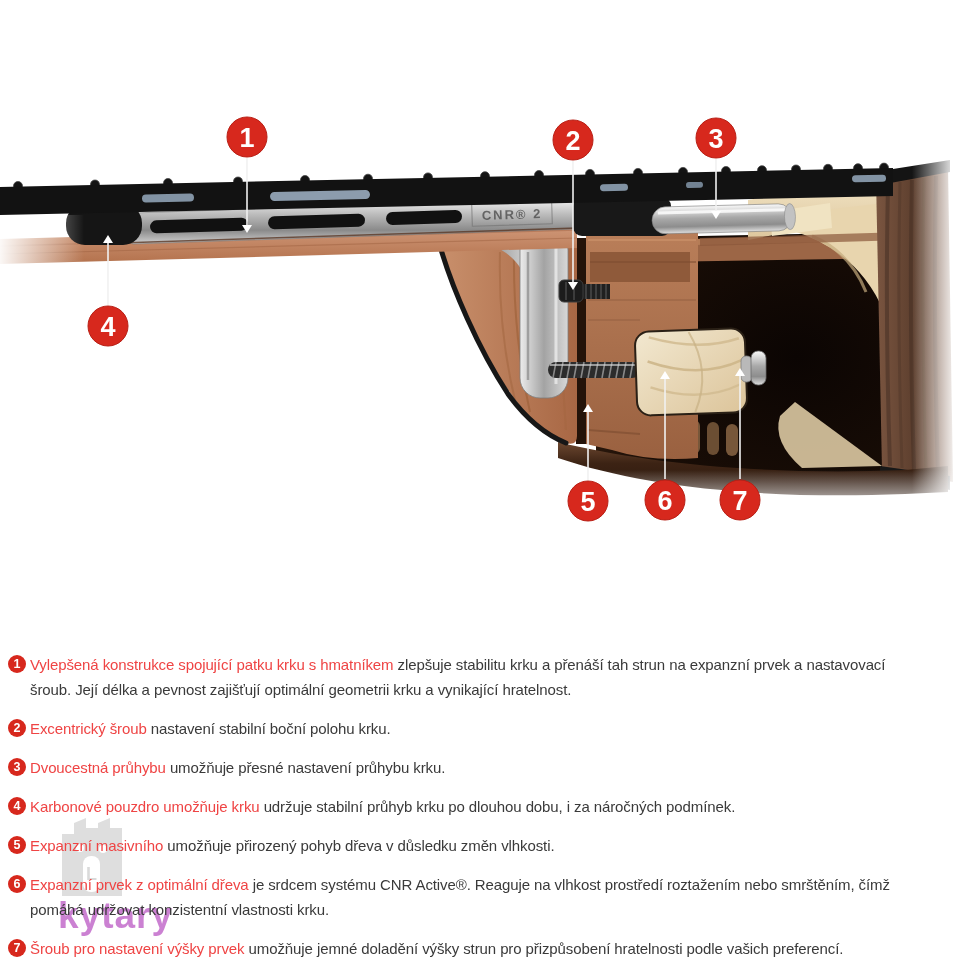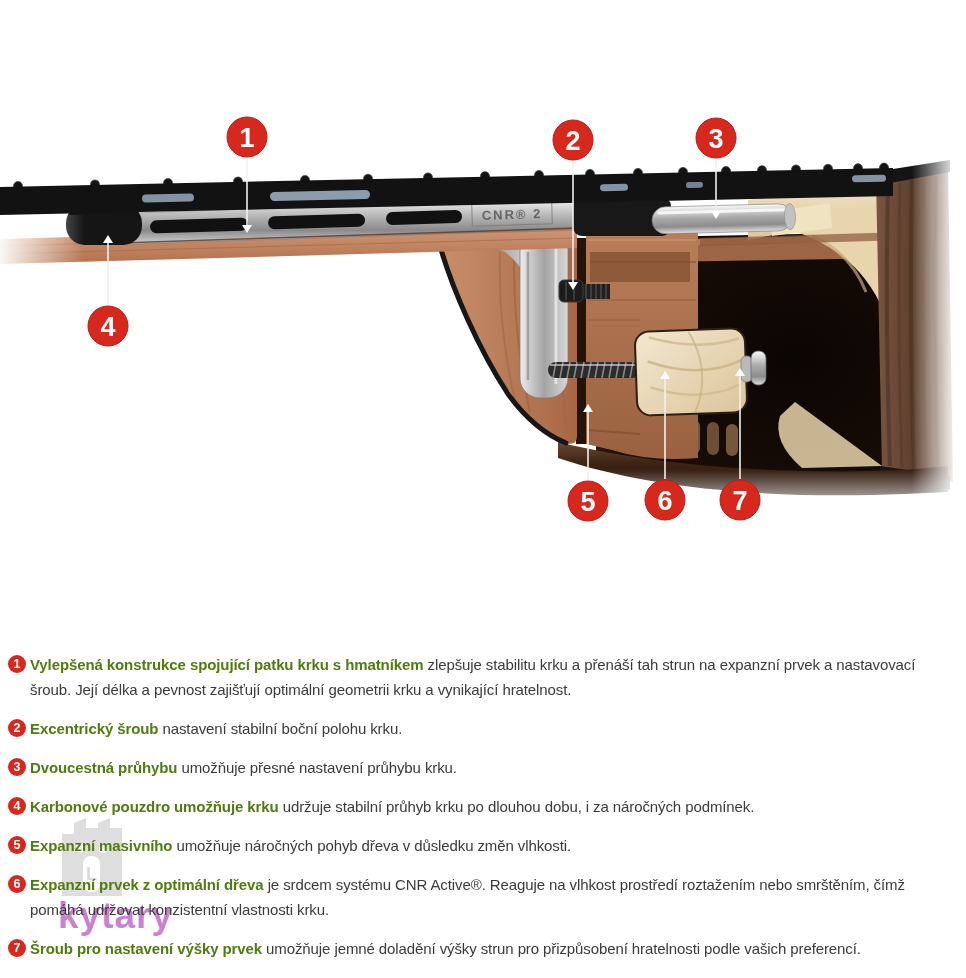--- a/index.html
+++ b/index.html
@@ -21,21 +21,21 @@
   
   .legend{
     position:absolute;left:8px;top:652px;width:910px;z-index:1;
     display:flex;flex-direction:column;gap:14px;
   }
   .legend-item{position:relative;padding-left:22px;font-size:15px;line-height:25px;letter-spacing:-0.1px;}
   .legend-item .num{
     position:absolute;left:0;top:3px;width:18px;height:18px;border-radius:50%;
     color:#fff;font-size:12.5px;font-weight:700;line-height:18px;text-align:center;
   }
-  .legend-item b{font-weight:700;color:#4d7c0f;}
+  .legend-item b{font-weight:400;color:#ef4444;}
   
   svg text{font-family:"Liberation Sans", sans-serif;}
   .callout-num{font-size:27px;font-weight:700;fill:#ffffff;text-anchor:middle;}
   .stamp-text{font-size:13px;letter-spacing:2px;fill:#474747;opacity:.75;text-anchor:middle;font-weight:700;}
 </style>
 </head>
 <body>
 
 <div class="stage">
 
@@ -363,21 +363,21 @@
 
     <div class="legend-item">
       <span class="num" style="background:#d7281d">4</span>
       <b>Karbonové pouzdro umožňuje krku</b>
       <span>udržuje stabilní průhyb krku po dlouhou dobu, i za náročných podmínek.</span>
     </div>
 
     <div class="legend-item">
       <span class="num" style="background:#d7281d">5</span>
       <b>Expanzní masivního</b>
-      <span>umožňuje náročných pohyb dřeva v důsledku změn vlhkosti.</span>
+      <span>umožňuje přirozený pohyb dřeva v důsledku změn vlhkosti.</span>
     </div>
 
     <div class="legend-item">
       <span class="num" style="background:#d7281d">6</span>
       <b>Expanzní prvek z optimální dřeva</b>
       <span>je srdcem systému CNR Active®. Reaguje na vlhkost prostředí roztažením nebo smrštěním, čímž pomáhá udržovat konzistentní vlastnosti krku.</span>
     </div>
 
     <div class="legend-item">
       <span class="num" style="background:#d7281d">7</span>

